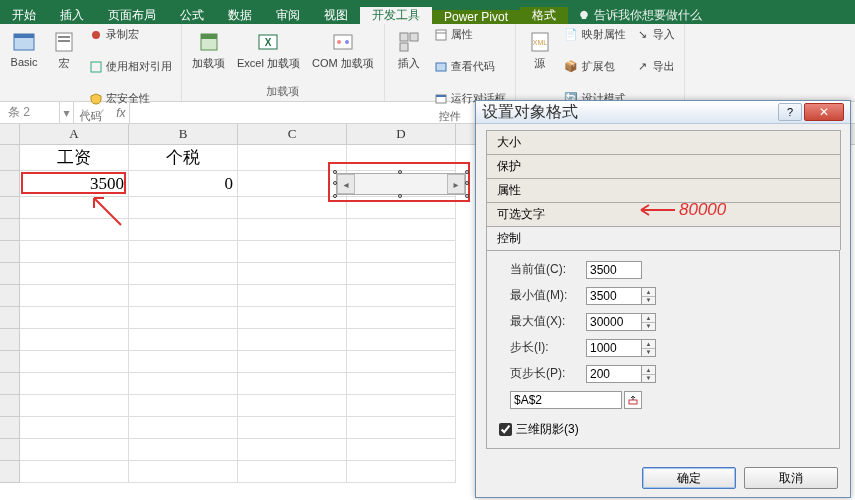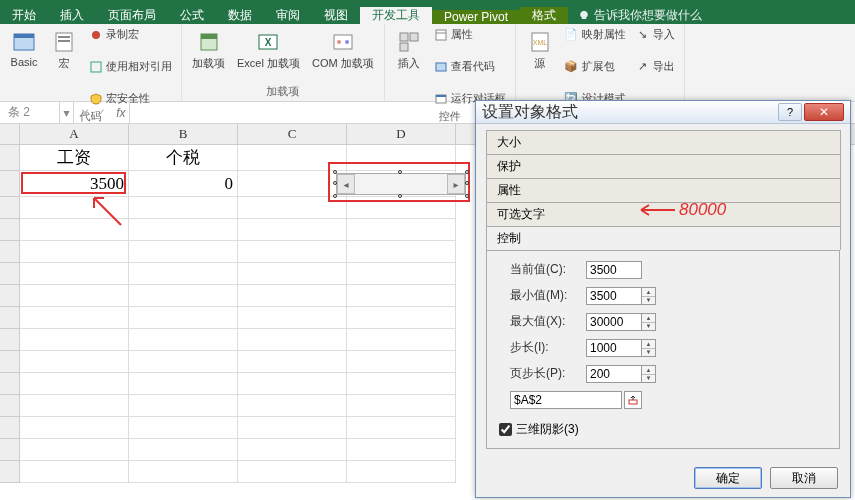--- a/index.html
+++ b/index.html
@@ -72,21 +72,21 @@
   .fld-label { width:76px; font-size:12px; color:#333;}
   .fld-input { width:56px; height:18px; border:1px solid #999; background:#fff; font-size:12px; padding:0 3px; }
   .fld-input.wide { width:112px; }
   .spinner { width:14px; height:18px; border:1px solid #999; border-left:none; display:flex; flex-direction:column;}
   .spin-half { flex:1; display:flex; align-items:center; justify-content:center; font-size:6px; color:#555; background:#f4f4f4;}
   .spin-half:first-child { border-bottom:1px solid #bbb; }
   .range-btn { width:18px; height:18px; border:1px solid #999; background:#fff; display:flex; align-items:center; justify-content:center; margin-left:2px;}
   .chk { display:flex; align-items:center; gap:4px; margin-top:6px; font-size:12px;}
   .chk input { accent-color:#333; }
   .dlg-buttons { display:flex; justify-content:flex-end; gap:8px; padding:8px 12px; }
-  .dlg-btn { width:68px; height:22px; border:1px solid #888; background:linear-gradient(#fdfdfd,#e3e3e3); font-size:12px; border-radius:2px;}
+  .dlg-btn { width:94px; height:22px; border:1px solid #888; background:linear-gradient(#fdfdfd,#e3e3e3); font-size:12px; border-radius:2px;}
   .dlg-btn.primary { border:1px solid #4d7bbf; box-shadow:0 0 0 1px #a3c4ef inset;}
   
   .arrow-red { position:absolute; left:635px; top:200px; display:flex; align-items:center; color:#e03030; font-size:17px; z-index:50;font-style:italic;}
   .arrow-red svg { margin-right:4px; }
 </style>
 </head>
 <body>
 
 <div class="tab-bar">
   <div class="tab">开始</div>

